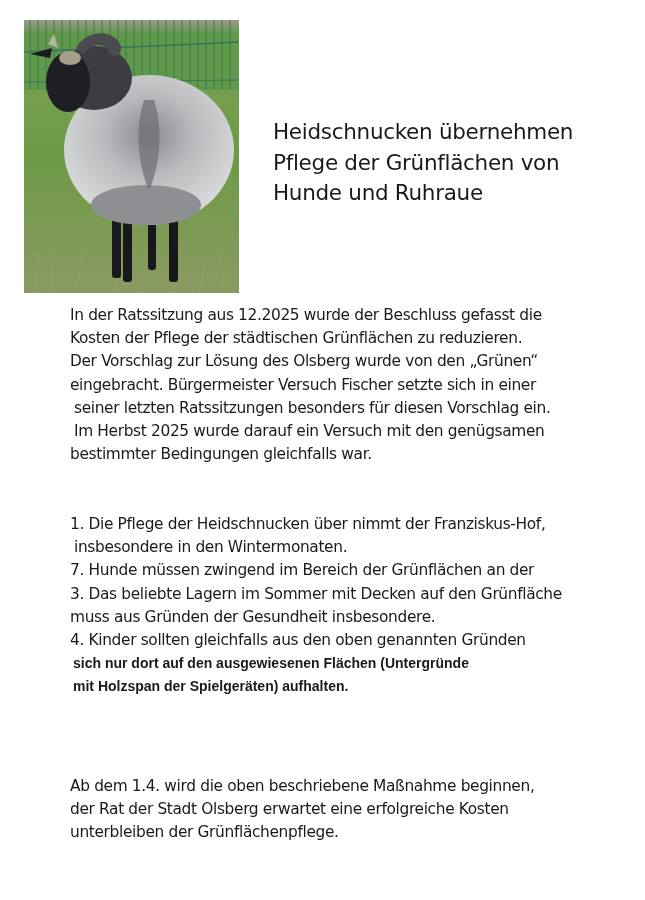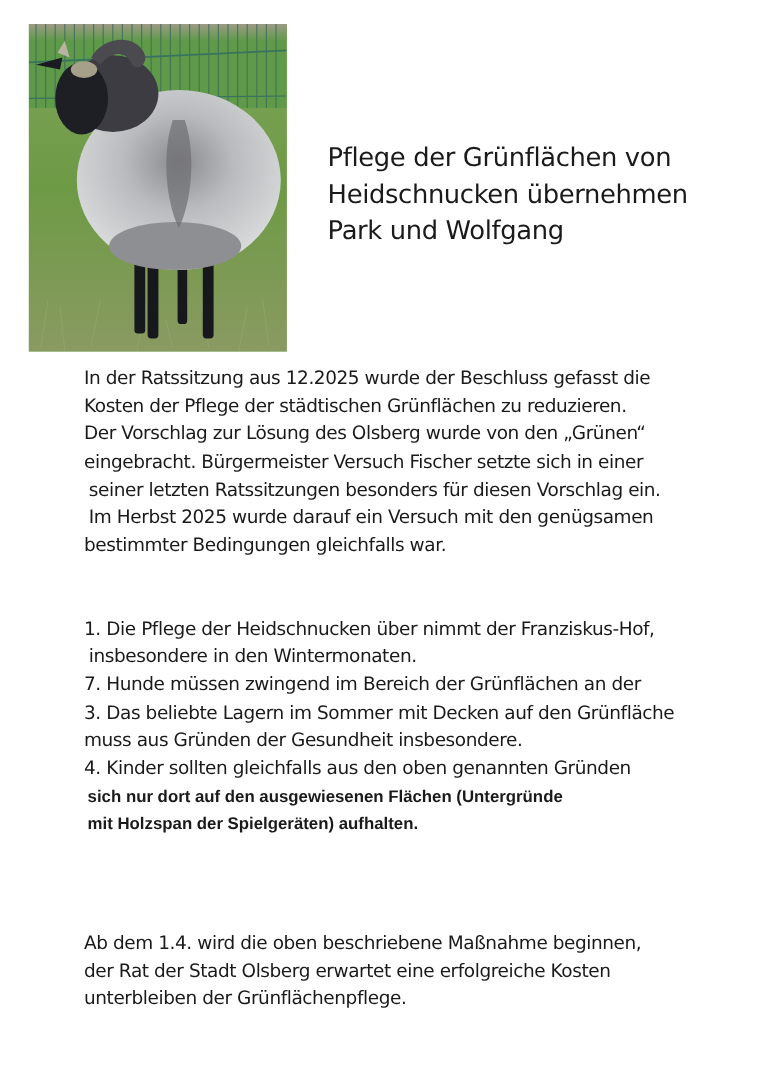--- a/index.html
+++ b/index.html
@@ -147,23 +147,23 @@
     <ellipse cx="46" cy="38" rx="11" ry="7" fill="#a6a08a"></ellipse>
 
     <path d="M52 28 C 62 10, 88 8, 96 24 C 100 32, 92 40, 86 34 C 82 22, 68 22, 60 34 Z" fill="#4a4a4f"></path>
     <path d="M24 24 L 30 14 L 34 28 Z" fill="#b9b3a2"></path>
 
     <path d="M6 34 L 28 28 L 26 38 Z" fill="#1a1b20"></path>
   </svg>
 </div>
 
 <h1 class="headline">
+  <span>Heidschnucken übernehmen</span>
   <span>Pflege der Grünflächen von</span>
-  <span>Heidschnucken übernehmen</span>
-  <span>Park und Wolfgang</span>
+  <span>Hunde und Ruhraue</span>
 </h1>
 
 <div id="intro" class="body-text">
   <span class="line">In der Ratssitzung aus  12.2025 wurde der Beschluss gefasst die</span>
   <span class="line">Kosten der Pflege der städtischen Grünflächen zu reduzieren.</span>
   <span class="line">Der Vorschlag zur Lösung des Olsberg wurde von den „Grünen“</span>
   <span class="line">eingebracht. Bürgermeister Versuch Fischer setzte sich in einer</span>
   <span class="line indent">seiner letzten Ratssitzungen besonders für diesen Vorschlag ein.</span>
   <span class="line indent">Im Herbst 2025 wurde darauf ein Versuch mit den genügsamen</span>
   <span class="line">bestimmter Bedingungen gleichfalls war.</span>

